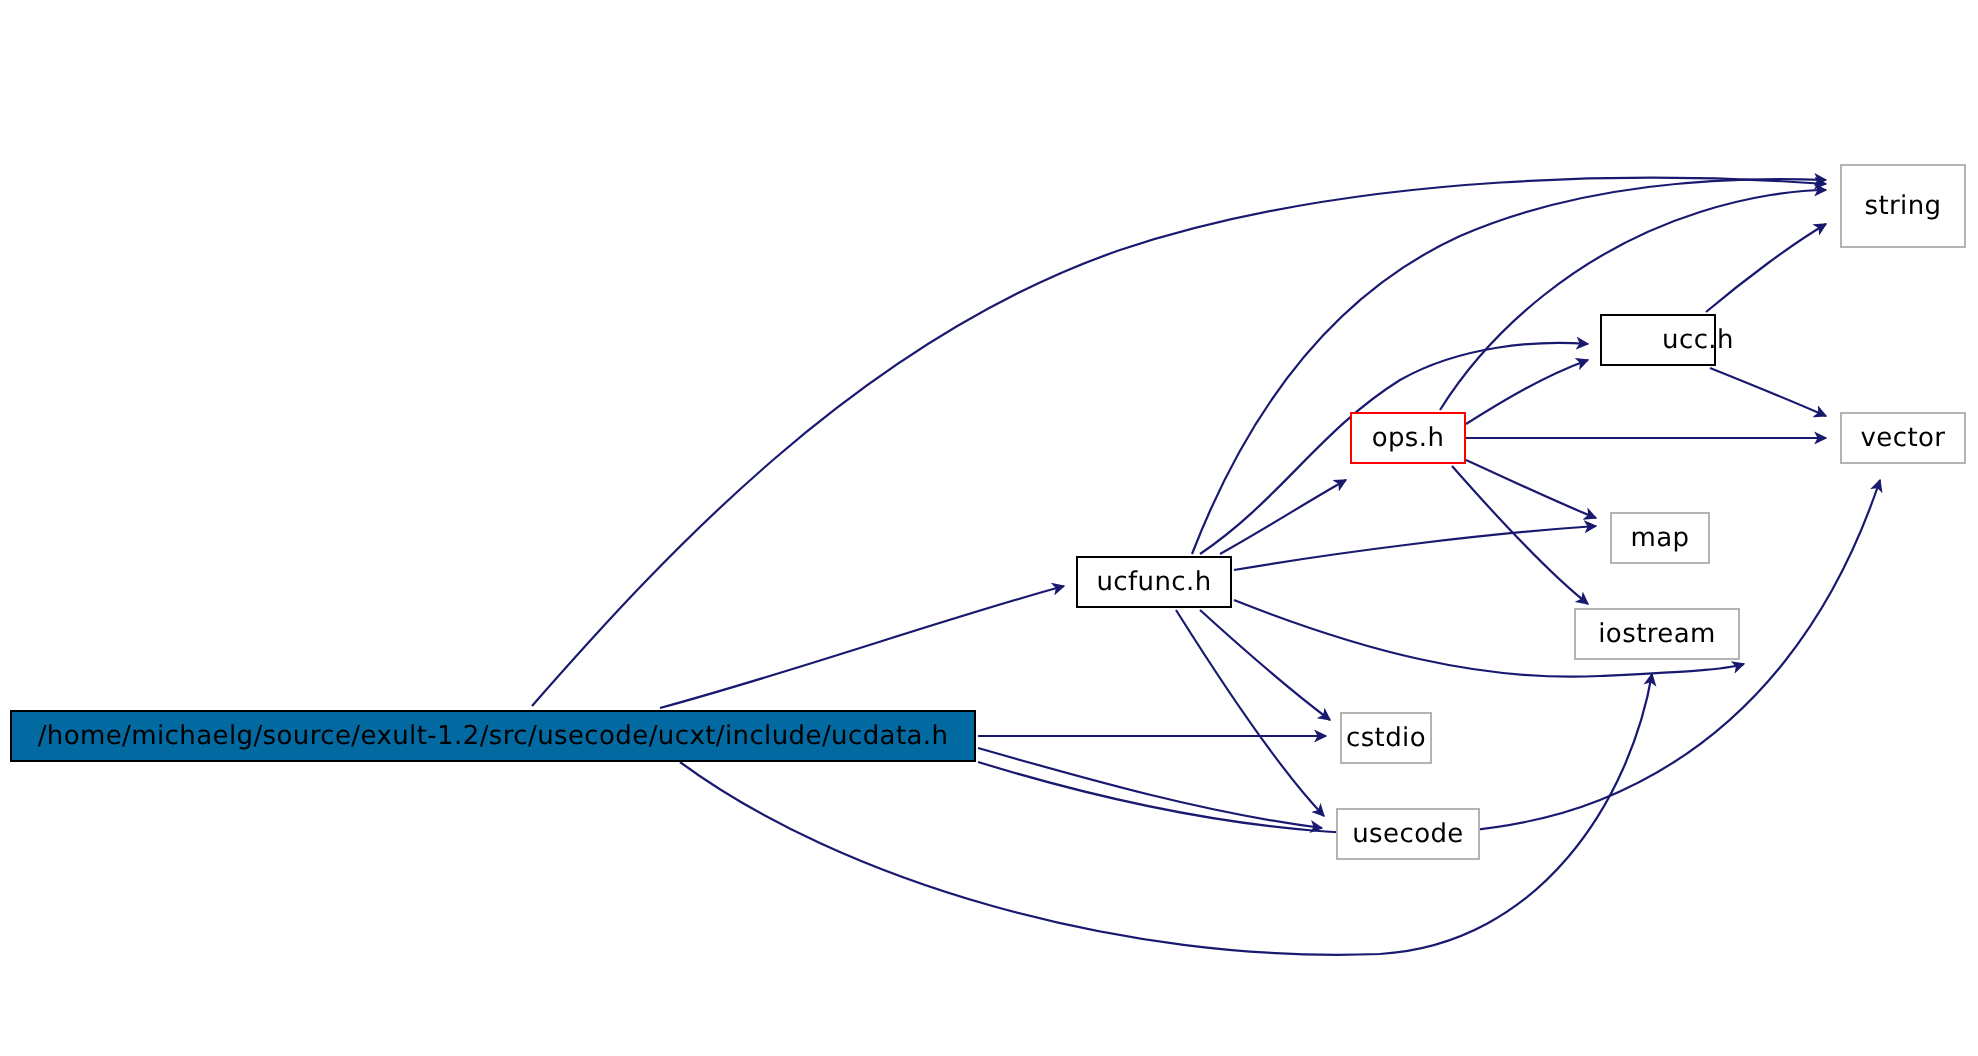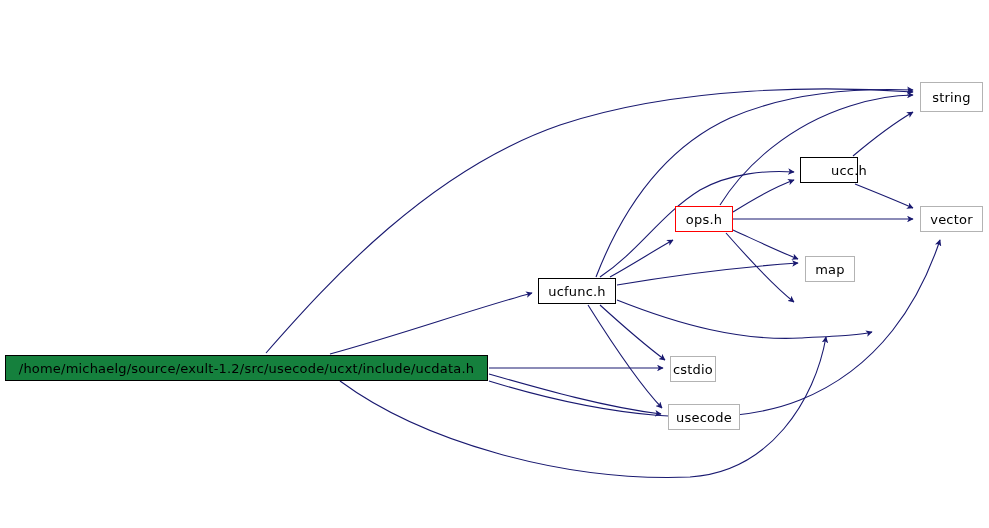--- a/index.html
+++ b/index.html
@@ -44,21 +44,21 @@
   .node.system {
     border: 1px solid #b3b3b3;
     background: #ffffff;
   }
   .node.local {
     border: 1px solid #000000;
     background: #ffffff;
   }
   .node.current {
     border: 1px solid #000000;
-    background: #15803d;
+    background: #0369a1;
     font-size: 13px;
   }
   .node.highlight {
     border: 1px solid #ff0000;
     background: #ffffff;
   }
   .node-label {
     pointer-events: none;
   }
 </style>
@@ -128,32 +128,35 @@
   </div>
 
   <div class="node highlight" style="left:675px; top:206px; width:58px; height:26px;text-align:center;">
     <span class="node-label">ops.h</span>
   </div>
 
   <div class="node local" style="left:800px; top:157px; width:58px; height:26px;padding-left:40px;">
     <span class="node-label">ucc.h</span>
   </div>
 
-  <div class="node system" style="left:920px; top:82px; width:63px; height:30px;">
+  <div class="node system" style="left:920px; top:82px; width:63px; height:42px;">
     <span class="node-label">string</span>
   </div>
 
   <div class="node system" style="left:920px; top:206px; width:63px; height:26px;">
     <span class="node-label">vector</span>
   </div>
 
   <div class="node system" style="left:805px; top:256px; width:50px; height:26px;">
     <span class="node-label">map</span>
   </div>
 
+  <div class="node system" style="left:787px; top:304px; width:83px; height:26px;">
+    <span class="node-label">iostream</span>
+  </div>
 
   <div class="node system" style="left:670px; top:356px; width:46px; height:26px;">
     <span class="node-label">cstdio</span>
   </div>
 
   <div class="node system" style="left:668px; top:404px; width:72px; height:26px;">
     <span class="node-label">usecode</span>
   </div>
 
 </div>

